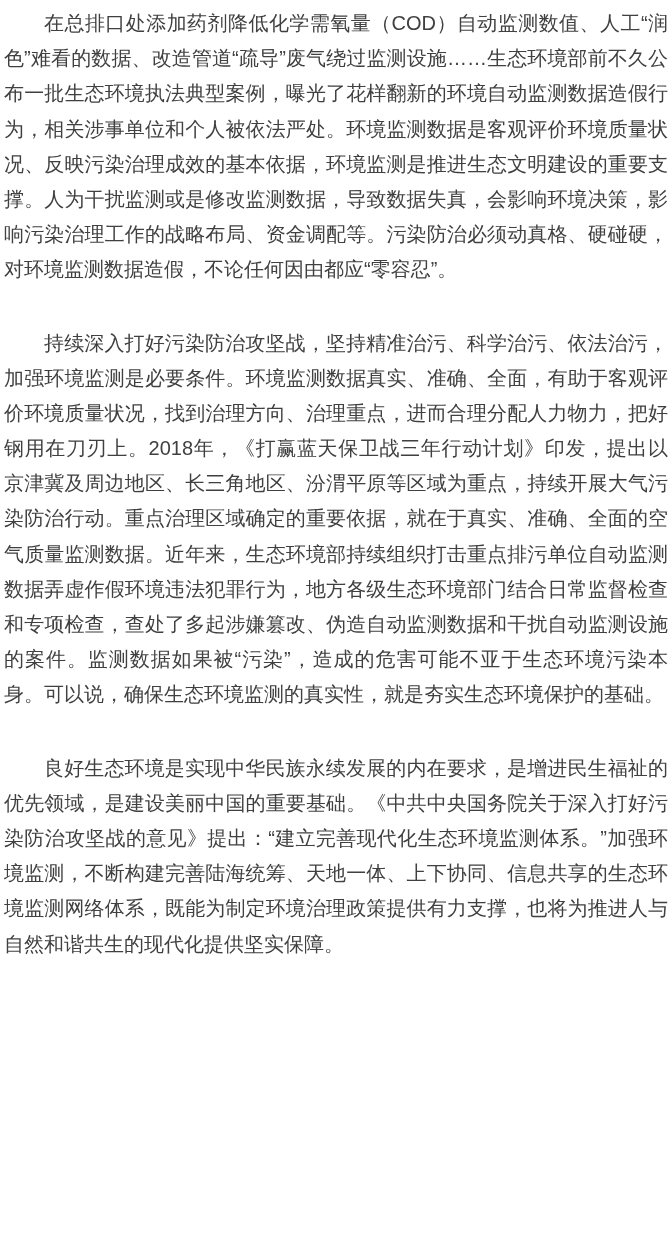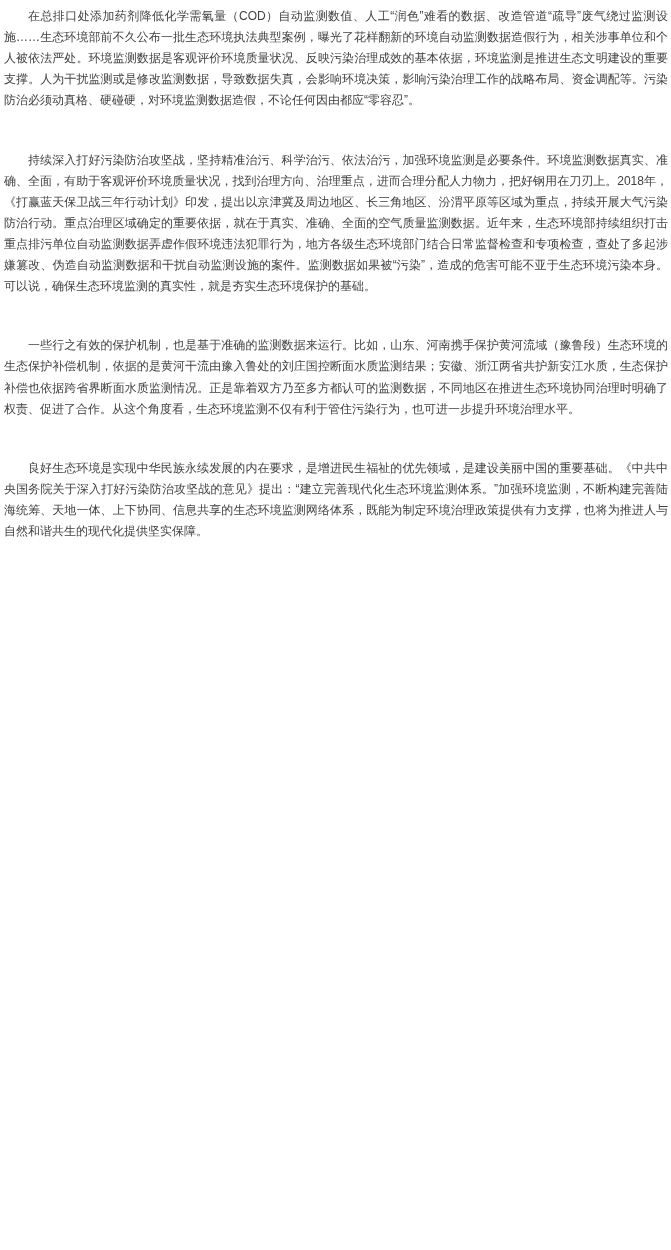--- a/index.html
+++ b/index.html
@@ -11,33 +11,32 @@
     height: 1250px;
     background: #ffffff;
     overflow: hidden;
     font-family: "Liberation Sans", "DejaVu Sans", sans-serif;
   }
   .article {
     padding: 6px 3px 0 4px;
   }
   .para {
     margin: 0 0 38px 0;
-    font-size: 12px;
+    font-size: 20px;
     line-height: 1.76;
     color: #404040;
     text-align: justify;
     text-indent: 2em;
     word-break: break-all;
   }
   .para:last-of-type {
     margin-bottom: 26px;
   }
 </style>
 </head>
 <body>
 
 <main class="article">
   <p class="para">在总排口处添加药剂降低化学需氧量（COD）自动监测数值、人工“润色”难看的数据、改造管道“疏导”废气绕过监测设施……生态环境部前不久公布一批生态环境执法典型案例，曝光了花样翻新的环境自动监测数据造假行为，相关涉事单位和个人被依法严处。环境监测数据是客观评价环境质量状况、反映污染治理成效的基本依据，环境监测是推进生态文明建设的重要支撑。人为干扰监测或是修改监测数据，导致数据失真，会影响环境决策，影响污染治理工作的战略布局、资金调配等。污染防治必须动真格、硬碰硬，对环境监测数据造假，不论任何因由都应“零容忍”。</p>
   <p class="para">持续深入打好污染防治攻坚战，坚持精准治污、科学治污、依法治污，加强环境监测是必要条件。环境监测数据真实、准确、全面，有助于客观评价环境质量状况，找到治理方向、治理重点，进而合理分配人力物力，把好钢用在刀刃上。2018年，《打赢蓝天保卫战三年行动计划》印发，提出以京津冀及周边地区、长三角地区、汾渭平原等区域为重点，持续开展大气污染防治行动。重点治理区域确定的重要依据，就在于真实、准确、全面的空气质量监测数据。近年来，生态环境部持续组织打击重点排污单位自动监测数据弄虚作假环境违法犯罪行为，地方各级生态环境部门结合日常监督检查和专项检查，查处了多起涉嫌篡改、伪造自动监测数据和干扰自动监测设施的案件。监测数据如果被“污染”，造成的危害可能不亚于生态环境污染本身。可以说，确保生态环境监测的真实性，就是夯实生态环境保护的基础。</p>
-  <p class="para">一些行之有效的保护机制，也是基于准确的监测数据来运行。比如，山东、河南携手保护黄河流域（豫鲁段）生态环境的生态保护补偿机制，依据的是黄河干流由豫入鲁处的刘庄国控断面水质监测结果；安徽、浙江两省共护新安江水质，生态保护补偿也依据跨省界断面水质监测情况。正是靠着双方乃至多方都认可的监测数据，不同地区在推进生态环境协同治理时明确了权责、促进了合作。从这个角度看，生态环境监测不仅有利于管住污染行为，也可进一步提升环境治理水平。</p>
   <p class="para">良好生态环境是实现中华民族永续发展的内在要求，是增进民生福祉的优先领域，是建设美丽中国的重要基础。《中共中央国务院关于深入打好污染防治攻坚战的意见》提出：“建立完善现代化生态环境监测体系。”加强环境监测，不断构建完善陆海统筹、天地一体、上下协同、信息共享的生态环境监测网络体系，既能为制定环境治理政策提供有力支撑，也将为推进人与自然和谐共生的现代化提供坚实保障。</p>
 
 </main>
 
 </body></html>

